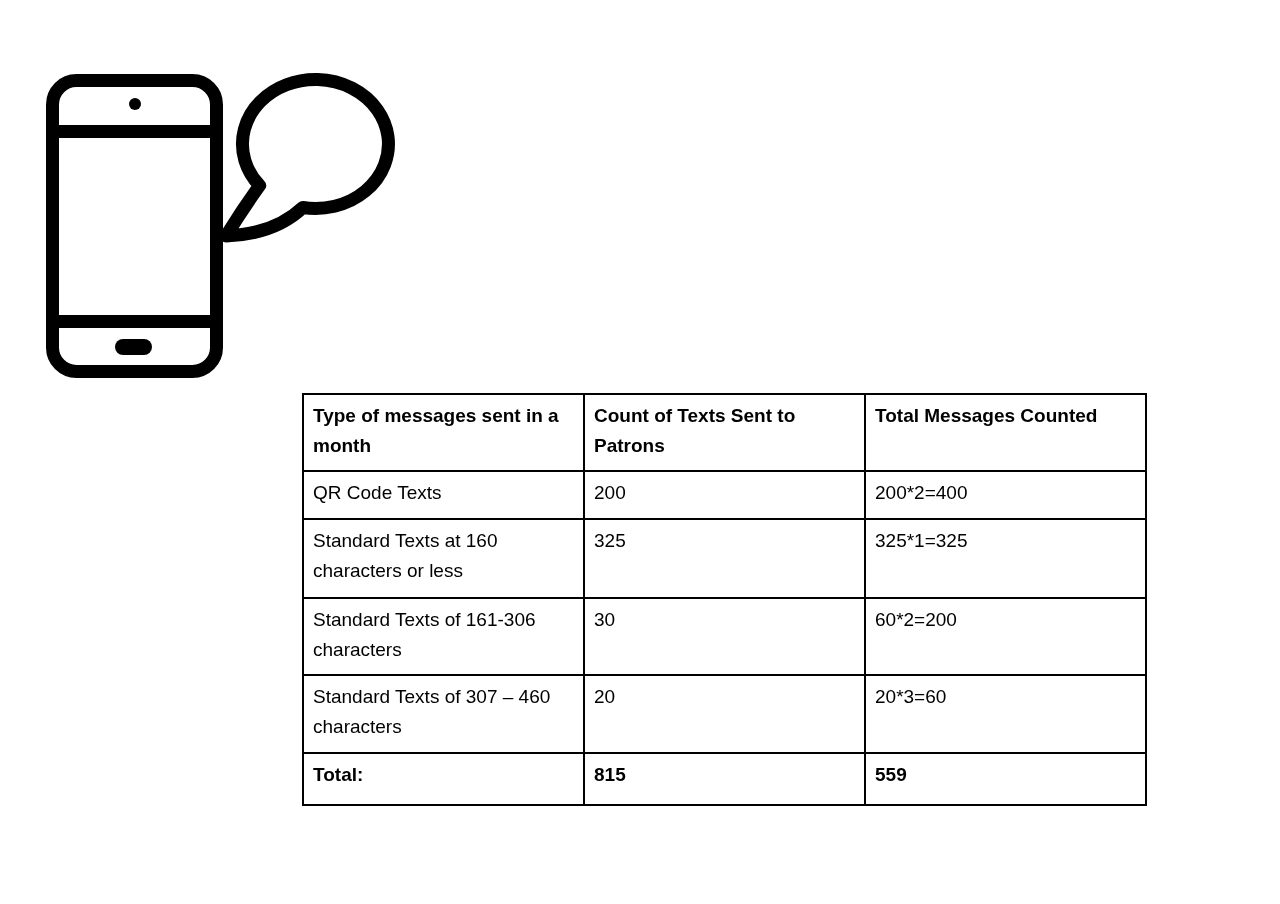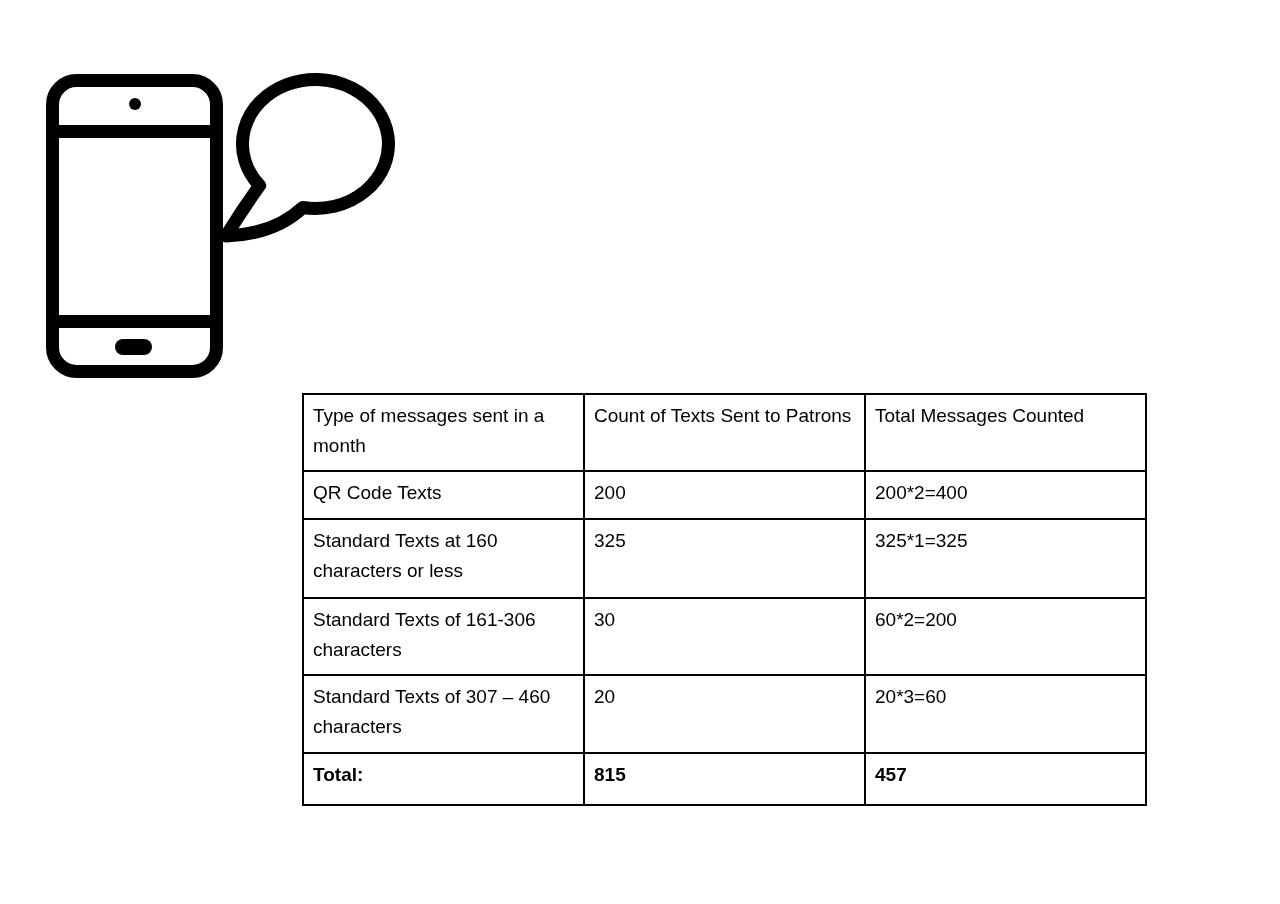--- a/index.html
+++ b/index.html
@@ -28,21 +28,21 @@
     border: 2px solid #000000;
     vertical-align: top;
     text-align: left;
     padding: 6px 10px 0 9px;
     font-size: 19px;
     line-height: 30px;
     font-weight: normal;
     color: #000000;
     overflow: hidden;
   }
-  .msg-table th { font-weight: normal; }
+  .msg-table th { font-weight: bold; }
   .msg-table tr.total-row td { font-weight: bold; }
   tr.r-header { height: 77px; }
   tr.r-0 { height: 48px; margin-left: 8px; }
   tr.r-1 { height: 79px; }
   tr.r-2 { height: 77px; padding-left: 24px; }
   tr.r-3 { height: 78px; }
   tr.r-total { height: 52px; }
 </style>
 </head>
 <body>
@@ -96,18 +96,18 @@
         <td>60*2=200</td>
       </tr>
       <tr class="r-3">
         <td>Standard Texts of 307 – 460 characters</td>
         <td>20</td>
         <td>20*3=60</td>
       </tr>
       <tr class="r-total total-row">
         <td>Total:</td>
         <td>815</td>
-        <td>457</td>
+        <td>559</td>
       </tr>
     </tbody>
   </table>
 
 </div>
 
 </body></html>

